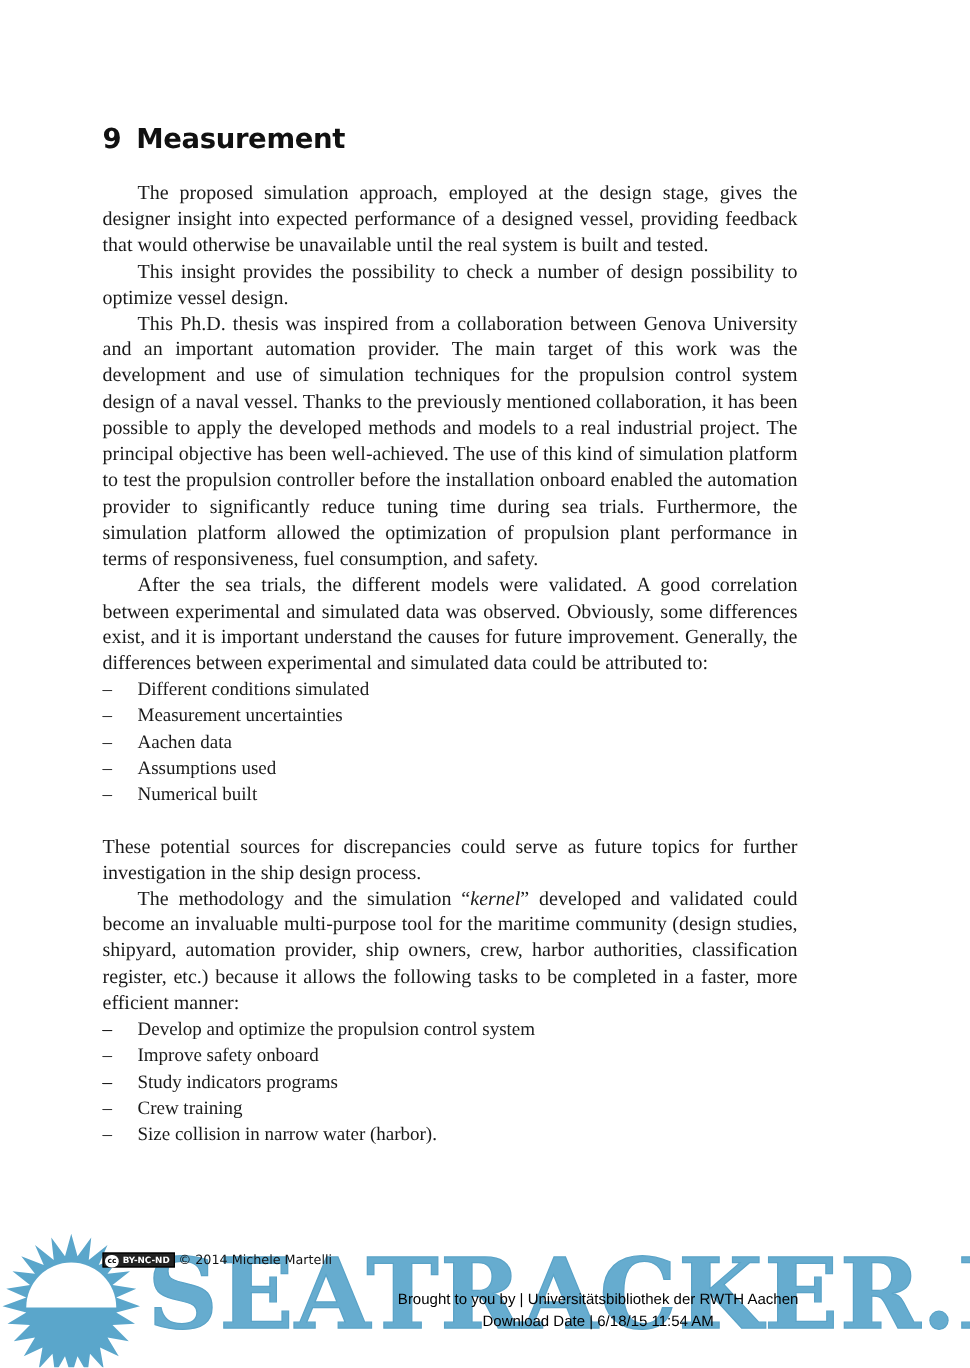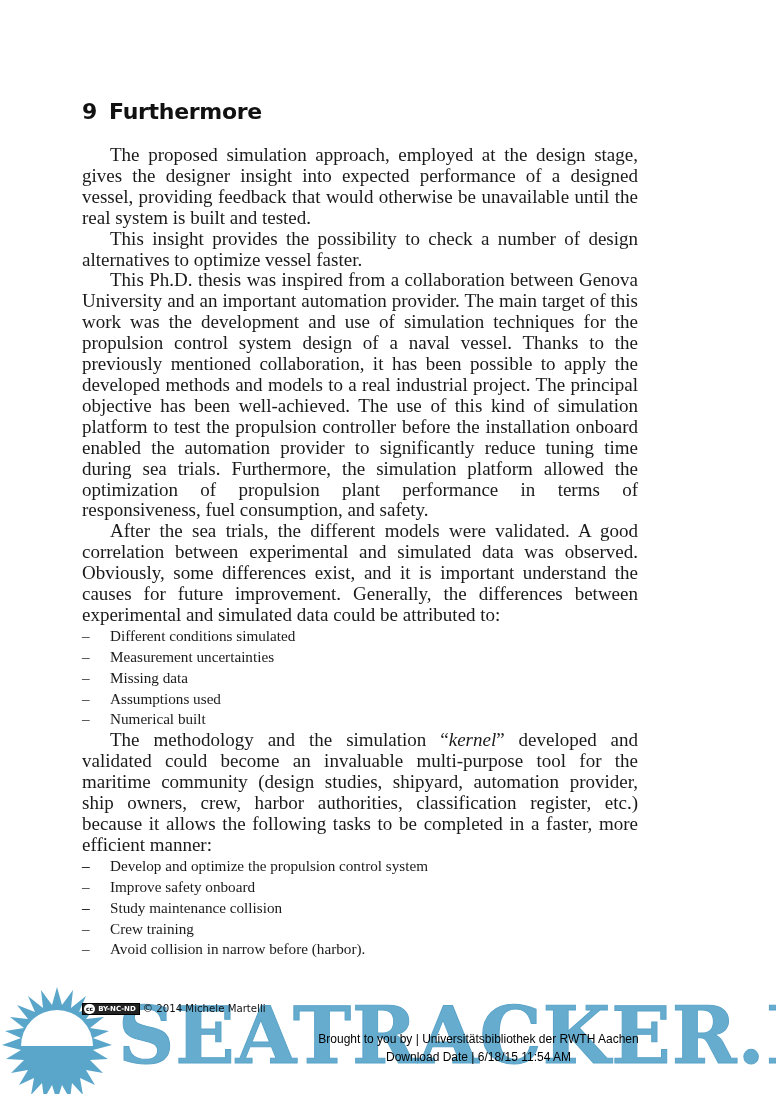--- a/index.html
+++ b/index.html
@@ -25,21 +25,21 @@
       font-family: "DejaVu Sans", "Liberation Sans", sans-serif;
       font-weight: bold;
       font-size: 22px;
       letter-spacing: -0.3px;
       margin: 0 0 17px 0;
       line-height: 32px;
       color: #111;
     }
     .chapter-title .num { margin-right: 12px; }
     .para {
-      font-size: 19px;
+      font-size: 16px;
       line-height: 20.9px;
       margin: 0;
       text-align: justify;
       text-align-last: left;
     }
     .para.indent { text-indent: 28px; }
     .para.gap-before { margin-top: 21px; }
     .para em { }
     ul.dash-list {
       list-style: none;
@@ -126,46 +126,47 @@
       line-height: 18px;
       color: #000000;
       z-index: 4;
     }
   </style>
 </head>
 <body>
 
 <div class="page">
   <h1 class="chapter-title">
-    <span class="num">9</span><span>Furthermore</span>
+    <span class="num">9</span><span>Measurement</span>
   </h1>
 
   <p class="para indent">The proposed simulation approach, employed at the design stage, gives the designer insight into expected performance of a designed vessel, providing feedback that would otherwise be unavailable until the real system is built and tested.</p>
-  <p class="para indent">This insight provides the possibility to check a number of design alternatives to optimize vessel faster.</p>
+  <p class="para indent">This insight provides the possibility to check a number of design possibility to optimize vessel design.</p>
   <p class="para indent">This Ph.D. thesis was inspired from a collaboration between Genova University and an important automation provider. The main target of this work was the development and use of simulation techniques for the propulsion control system design of a naval vessel. Thanks to the previously mentioned collaboration, it has been possible to apply the developed methods and models to a real industrial project. The principal objective has been well-achieved. The use of this kind of simulation platform to test the propulsion controller before the installation onboard enabled the automation provider to significantly reduce tuning time during sea trials. Furthermore, the simulation platform allowed the optimization of propulsion plant performance in terms of responsiveness, fuel consumption, and safety.</p>
   <p class="para indent">After the sea trials, the different models were validated. A good correlation between experimental and simulated data was observed. Obviously, some differences exist, and it is important understand the causes for future improvement. Generally, the differences between experimental and simulated data could be attributed to:</p>
 
   <ul class="dash-list">
     <li><span class="dash">–</span><span>Different conditions simulated</span></li>
     <li><span class="dash">–</span><span>Measurement uncertainties</span></li>
-    <li><span class="dash">–</span><span>Missing data</span></li>
+    <li><span class="dash">–</span><span>Aachen data</span></li>
     <li><span class="dash">–</span><span>Assumptions used</span></li>
     <li><span class="dash">–</span><span>Numerical built</span></li>
   </ul>
 
+  <p class="para gap-before">These potential sources for discrepancies could serve as future topics for further investigation in the ship design process.</p>
   <p class="para indent"><span>The methodology and the simulation “</span><em>kernel</em><span>” developed and validated could become an invaluable multi-purpose tool for the maritime community (design studies, shipyard, automation provider, ship owners, crew, harbor authorities, classification register, etc.) because it allows the following tasks to be completed in a faster, more efficient manner:</span></p>
 
   <ul class="dash-list">
     <li><span class="dash">–</span></li>
     <li><span class="dash">–</span><span>Develop and optimize the propulsion control system</span></li>
     <li><span class="dash">–</span><span>Improve safety onboard</span></li>
     <li><span class="dash">–</span></li>
-    <li><span class="dash">–</span><span>Study maintenance collision</span></li>
+    <li><span class="dash">–</span><span>Study indicators programs</span></li>
     <li><span class="dash">–</span><span>Crew training</span></li>
-    <li><span class="dash">–</span><span>Avoid collision in narrow before (harbor).</span></li>
+    <li><span class="dash">–</span><span>Size collision in narrow water (harbor).</span></li>
   </ul>
 </div>
 
 <svg class="watermark-sun" viewBox="0 0 115 109" xmlns="http://www.w3.org/2000/svg">
   <g transform="translate(57,58)">
     <polygon fill="#5aa6cb" points="0,-56 5,-38 16,-53 14,-35 29,-47 22,-31 40,-38 29,-24 47,-26 33,-15 52,-12 36,-5 55,2 36,7 51,16 33,17 46,30 29,27 38,42 23,35 26,52 15,40 13,56 5,42 0,58 -5,42 -13,56 -15,40 -26,52 -23,35 -38,42 -29,27 -46,30 -33,17 -51,16 -36,7 -55,2 -36,-5 -52,-12 -33,-15 -47,-26 -29,-24 -40,-38 -22,-31 -29,-47 -14,-35 -16,-53 -5,-38"></polygon>
     <path d="M -36,3 A 36,36 0 0 1 36,3 Z" fill="#ffffff"></path>
   </g>
 </svg>
 

